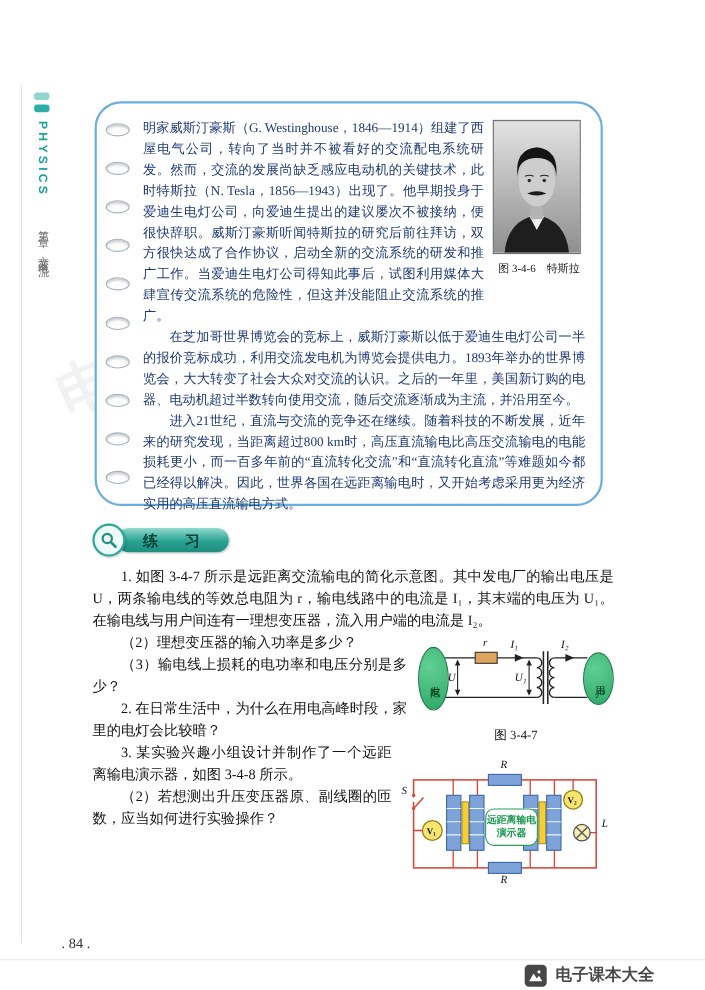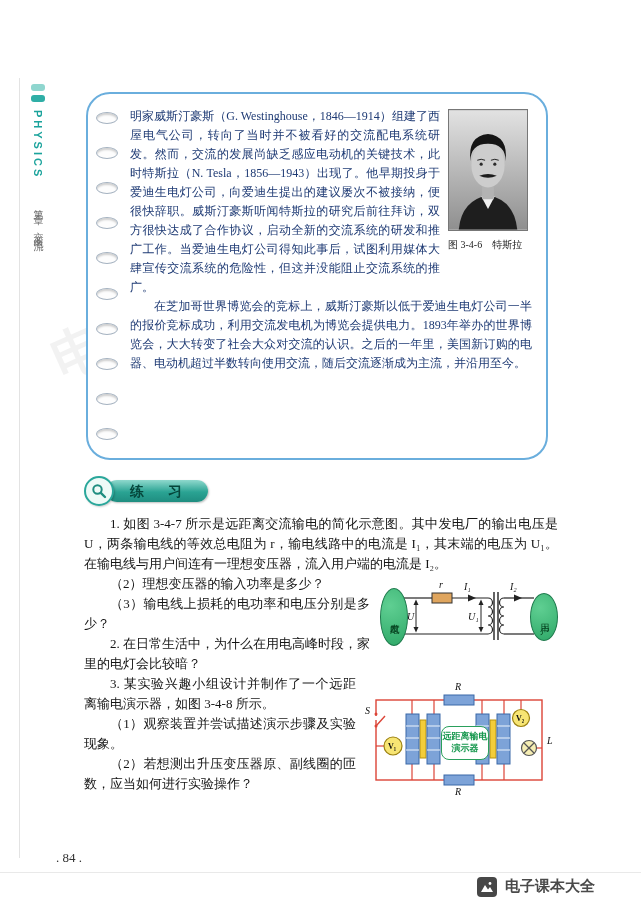--- a/index.html
+++ b/index.html
@@ -33,21 +33,21 @@
   
   .notebook { position:absolute; left:86px; top:92px; width:462px; height:368px;
     border:2px solid #6aaedd; border-radius:24px; background:#fff;
     padding:13px 14px 10px 42px; }
   .holes { position:absolute; left:8px; top:18px; bottom:18px;
     display:flex; flex-direction:column; justify-content:space-between; }
   .hole { width:22px; height:12px; border-radius:50%; background:#fdfdfd;
     border:1.5px solid #a5b2c0; box-shadow:inset 0 2px 2px rgba(0,0,0,0.18); }
   .notebook-text { font-size:12px; line-height:19px; color:#1e3a74; text-align:justify; }
   .notebook-text p.indent { text-indent:2em; }
-  .photo-box { float:right; width:84px; margin:2px 0 16px 8px; text-align:left; }
+  .photo-box { float:right; width:84px; margin:2px 0 16px 8px; text-align:center; }
   .photo-frame { width:80px; height:122px; border:1px solid #777; background:#bfbfbf; display:block; }
   .photo-caption { display:block; font-size:10px; color:#1c1c1c; margin-top:4px; white-space:nowrap; }
 
   
   .exercise-badge { position:absolute; left:84px; top:476px; display:flex; align-items:center; height:30px; }
   .badge-circle { width:30px; height:30px; border-radius:50%; background:#eefaf7;
     border:2px solid #2aa79b; display:flex; align-items:center; justify-content:center;
     position:relative; z-index:2; box-shadow:1px 1px 2px rgba(0,0,0,0.2); }
   .badge-pill { height:22px; margin-left:-8px; padding:0 16px 0 20px; border-radius:11px;
     background:linear-gradient(#8fd9cd, #2aa393 55%, #1f8d80);
@@ -143,20 +143,21 @@
           <circle cx="33" cy="55" r="1.6" fill="#2a2a2a"></circle>
           <circle cx="47" cy="55" r="1.6" fill="#2a2a2a"></circle>
           <path d="M29 51 Q33 49 37 51" stroke="#222" stroke-width="1" fill="none"></path>
           <path d="M43 51 Q47 49 51 51" stroke="#222" stroke-width="1" fill="none"></path>
           <path d="M31 67 Q40 63 49 67 Q40 71 31 67 Z" fill="#1c1c1c"></path>
         </svg>
         <span class="photo-caption">图 3-4-6　特斯拉</span>
       </div>
       <p>明家威斯汀豪斯（G. Westinghouse，1846—1914）组建了西屋电气公司，转向了当时并不被看好的交流配电系统研发。然而，交流的发展尚缺乏感应电动机的关键技术，此时特斯拉（N. Tesla，1856—1943）出现了。他早期投身于爱迪生电灯公司，向爱迪生提出的建议屡次不被接纳，便很快辞职。威斯汀豪斯听闻特斯拉的研究后前往拜访，双方很快达成了合作协议，启动全新的交流系统的研发和推广工作。当爱迪生电灯公司得知此事后，试图利用媒体大肆宣传交流系统的危险性，但这并没能阻止交流系统的推广。</p>
       <p class="indent">在芝加哥世界博览会的竞标上，威斯汀豪斯以低于爱迪生电灯公司一半的报价竞标成功，利用交流发电机为博览会提供电力。1893年举办的世界博览会，大大转变了社会大众对交流的认识。之后的一年里，美国新订购的电器、电动机超过半数转向使用交流，随后交流逐渐成为主流，并沿用至今。</p>
+      <p class="indent">进入21世纪，直流与交流的竞争还在继续。随着科技的不断发展，近年来的研究发现，当距离超过800 km时，高压直流输电比高压交流输电的电能损耗更小，而一百多年前的“直流转化交流”和“直流转化直流”等难题如今都已经得以解决。因此，世界各国在远距离输电时，又开始考虑采用更为经济实用的高压直流输电方式。</p>
     </div>
   </div>
 
   <div class="exercise-badge">
     <div class="badge-circle">
       <svg width="16" height="16" viewBox="0 0 16 16" xmlns="http://www.w3.org/2000/svg">
         <circle cx="6.5" cy="6.5" r="4.2" fill="none" stroke="#1f8d80" stroke-width="2"></circle>
         <line x1="9.8" y1="9.8" x2="14" y2="14" stroke="#1f8d80" stroke-width="2.4" stroke-linecap="round"></line>
       </svg>
     </div>
@@ -204,20 +205,21 @@
         </div>
         <div class="geo-ellipse user">
           <span>用户</span>
         </div>
         <span class="flabel" style="left:27px; top:36px;">U</span>
         <span class="flabel" style="left:59px; top:4px;">r</span>
         <span class="flabel" style="left:84px; top:6px;">I₁</span>
         <span class="flabel" style="left:88px; top:36px;">U₁</span>
         <span class="flabel" style="left:130px; top:6px;">I₂</span>
       </div>
+      <span class="fig-caption">图 3-4-7</span>
     </div>
 
     <p>（2）理想变压器的输入功率是多少？</p>
     <p>（3）输电线上损耗的电功率和电压分别是多少？</p>
     <p>2. 在日常生活中，为什么在用电高峰时段，家里的电灯会比较暗？</p>
 
     <div class="fig fig-348">
       <div class="fig348-canvas">
         <svg width="194" height="118" viewBox="0 0 194 118" xmlns="http://www.w3.org/2000/svg">
 
@@ -277,21 +279,20 @@
         <span class="clabel" style="left:91px; top:2px;">R</span>
         <span class="clabel" style="left:91px; top:107px;">R</span>
         <span class="clabel" style="left:1px; top:26px;">S</span>
         <span class="clabel meter" style="left:24px; top:63px;">V₁</span>
         <span class="clabel meter" style="left:152px; top:35px;">V₂</span>
         <span class="clabel" style="left:183px; top:56px;">L</span>
       </div>
     </div>
 
     <p>3. 某实验兴趣小组设计并制作了一个远距离输电演示器，如图 3-4-8 所示。</p>
-    <p>（1）观察装置并尝试描述演示步骤及实验现象。</p>
     <p>（2）若想测出升压变压器原、副线圈的匝数，应当如何进行实验操作？</p>
   </div>
 
   <div class="page-number">. 84 .</div>
 
   <div class="footer-bar">
     <div class="brand-logo">
       <svg width="14" height="14" viewBox="0 0 14 14" xmlns="http://www.w3.org/2000/svg">
         <circle cx="10" cy="3.5" r="1.4" fill="#ffffff"></circle>
         <path d="M1 12 L5 5 L8 9.5 L10 7 L13 12 Z" fill="#ffffff"></path>

